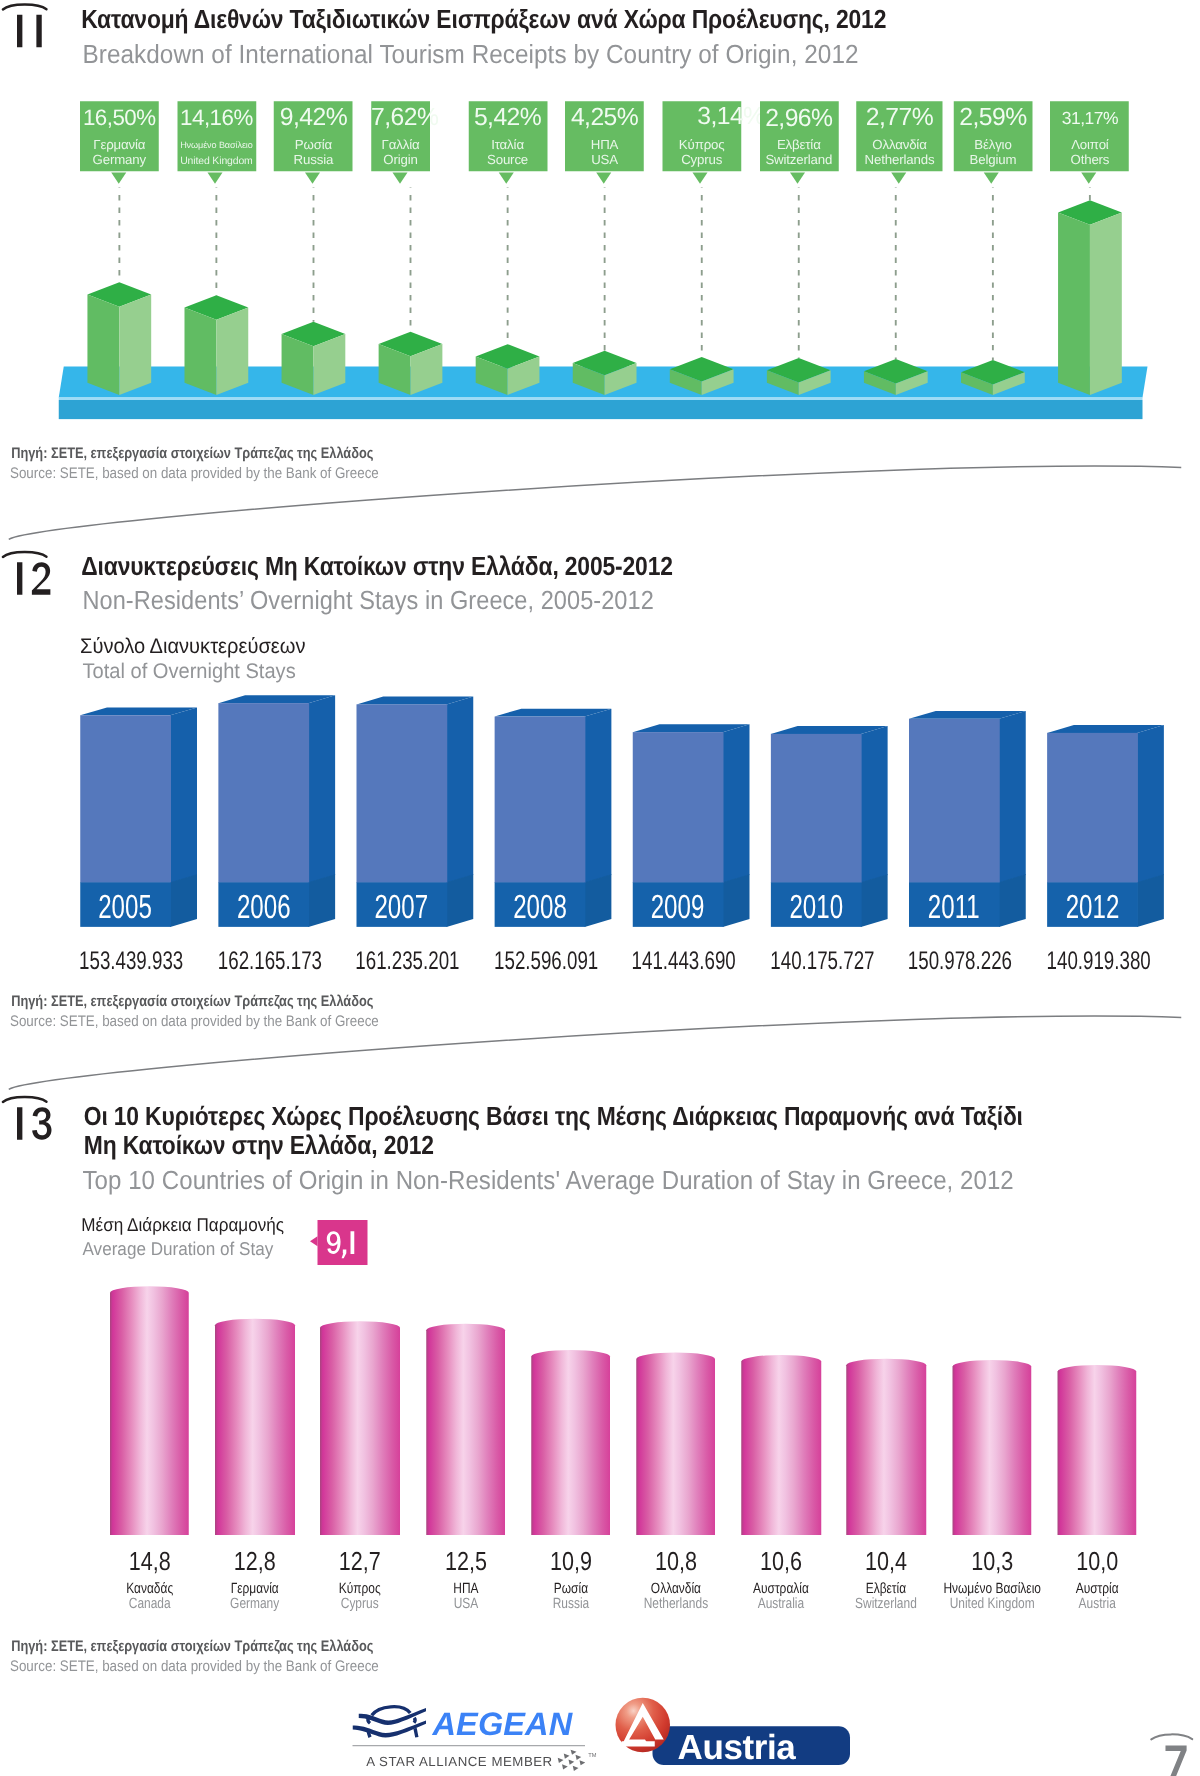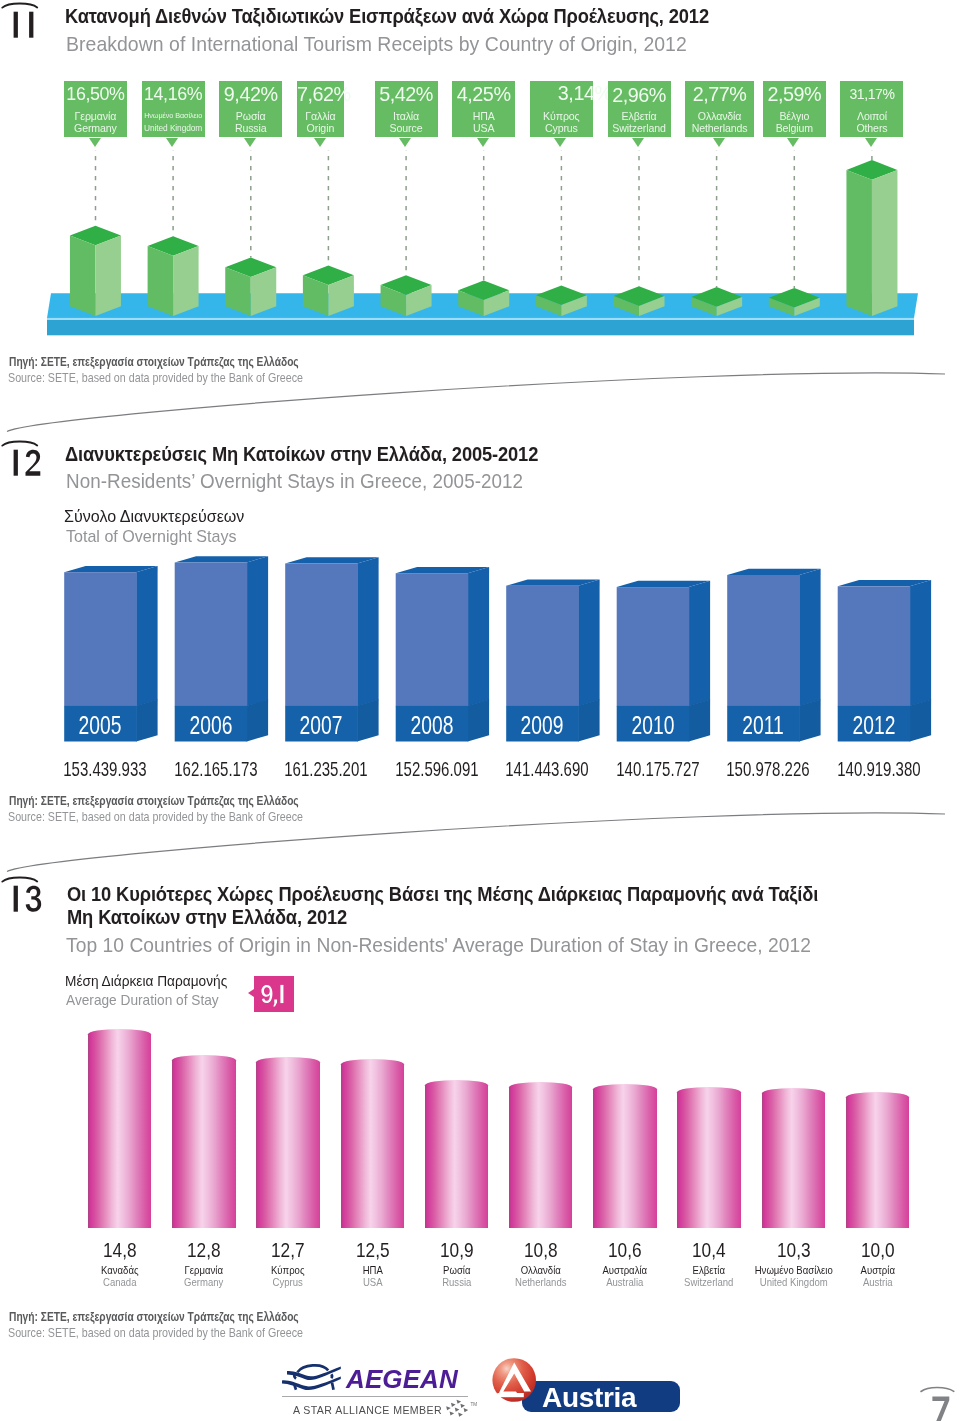--- a/index.html
+++ b/index.html
@@ -374,21 +374,21 @@
           <g fill="none" stroke="#16306e" stroke-width="2.7" stroke-linecap="butt">
             <path d="M15.4 17.2 C 21.0 9.6, 40.0 7.4, 46.2 15.4"></path>
             <path d="M12.6 19.6 C 12.0 21.0, 12.4 22.4, 14.0 23.6"></path>
             <path d="M49.4 19.2 C 50.4 20.6, 50.4 21.8, 49.2 23.2"></path>
             <path d="M12.2 28.2 C 12.6 30.6, 13.2 32.8, 14.0 34.8"></path>
             <path d="M50.0 27.6 C 50.6 30.2, 51.0 32.6, 51.5 34.8"></path>
           </g>
           <path d="M5.0 16.0 C 12.0 15.4, 18.0 18.4, 24.2 20.6 C 32.0 23.2, 40.5 18.4, 58.8 11.4 L 58.8 14.0 C 39.0 22.6, 31.2 27.0, 23.4 24.2 C 17.4 22.0, 11.4 19.4, 5.0 19.4 Z" fill="#16306e"></path>
           <path d="M0.0 25.4 C 7.0 24.8, 14.6 28.2, 21.6 30.6 C 29.6 33.4, 40.5 28.4, 58.8 21.4 L 58.8 24.0 C 39.0 32.6, 29.4 37.0, 21.2 34.2 C 14.4 31.9, 6.5 28.6, 0.0 28.6 Z" fill="#16306e"></path>
         </svg>
-        <div class="abs" style="left:64px;top:9.5px;font-size:26px;font-weight:700;font-style:italic;letter-spacing:0.1px;color:#4c1d95;line-height:28px;font-family:'Liberation Sans',sans-serif;">AEGEAN</div>
+        <div class="abs" style="left:64px;top:9.5px;font-size:26px;font-weight:700;font-style:italic;letter-spacing:0.1px;color:#3b82f6;line-height:28px;font-family:'Liberation Sans',sans-serif;">AEGEAN</div>
         <div class="abs" style="left:0;top:41px;width:186px;height:1px;background:#a7a9ac;"></div>
         <div class="abs" style="left:11px;top:47px;font-size:10.6px;letter-spacing:0.42px;color:#4d4d4f;line-height:16px;white-space:nowrap;font-family:'Liberation Sans',sans-serif;">A STAR ALLIANCE MEMBER</div>
         <svg class="abs" style="left:163px;top:44px;" width="32" height="20" viewBox="0 0 32 20">
           <g fill="#6d6e71">
             <polygon points="11.5,0.8 16.2,2.4 12.6,4.8"></polygon>
             <polygon points="6.0,3.8 10.6,5.6 6.9,7.9"></polygon>
             <polygon points="15.4,4.8 20.0,6.6 16.3,8.9"></polygon>
             <polygon points="1.2,7.2 5.8,9.0 2.1,11.3"></polygon>
             <polygon points="9.8,8.6 14.4,10.4 10.7,12.7"></polygon>
             <polygon points="18.6,9.1 23.2,10.9 19.5,13.2"></polygon>

